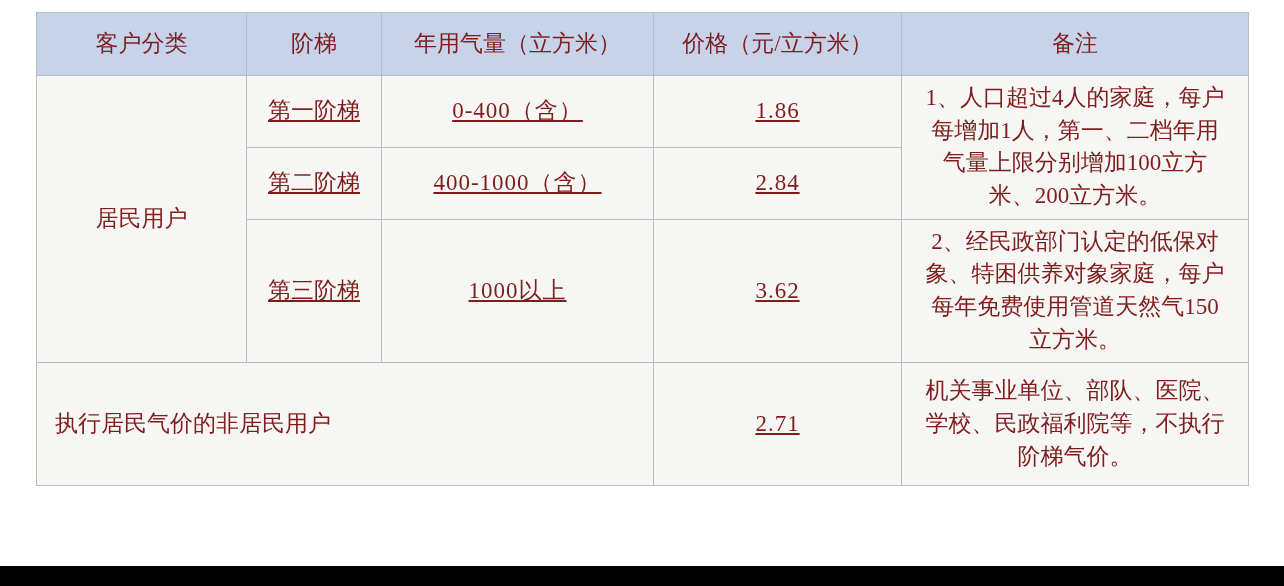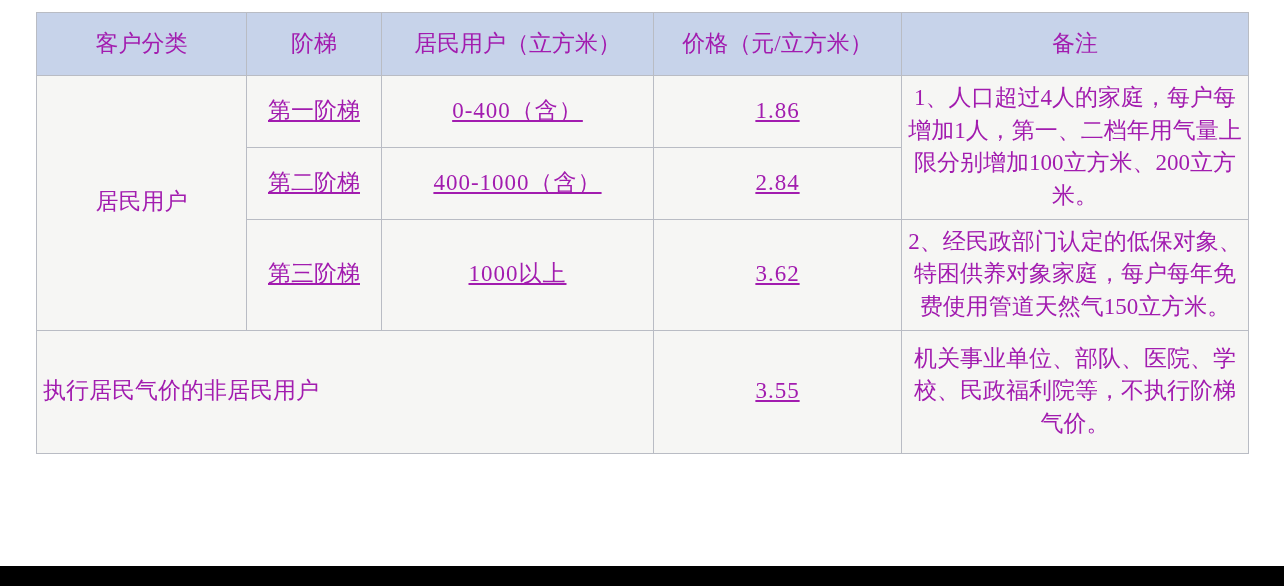--- a/index.html
+++ b/index.html
@@ -29,23 +29,23 @@
   }
   table.price-table {
     border-collapse: collapse;
     width: 1212px;
     table-layout: fixed;
     background: #f6f6f4;
   }
   table.price-table td,
   table.price-table th {
     border: 1px solid #b9bcc4;
-    padding: 6px 6px;
+    padding: 6px 18px;
     font-size: 23px;
-    color: #a21caf;
+    color: #7f1d1d;
     font-family: "Liberation Serif", serif;
     font-weight: normal;
     vertical-align: middle;
     line-height: 1.42;
   }
   thead th {
     background: #c7d3ea;
     text-align: center;
     height: 50px;
   }
@@ -93,21 +93,21 @@
         <col class="c-cat">
         <col class="c-tier">
         <col class="c-vol">
         <col class="c-price">
         <col class="c-note">
       </colgroup>
       <thead>
         <tr>
           <th>客户分类</th>
           <th>阶梯</th>
-          <th>居民用户（立方米）</th>
+          <th>年用气量（立方米）</th>
           <th>价格（元/立方米）</th>
           <th>备注</th>
         </tr>
       </thead>
       <tbody>
         <tr>
           <td class="cat-cell" rowspan="3">居民用户</td>
           <td class="center">第一阶梯</td>
           <td class="center num">0-400（含）</td>
           <td class="center num">1.86</td>
@@ -119,20 +119,20 @@
           <td class="center num">2.84</td>
         </tr>
         <tr>
           <td class="center">第三阶梯</td>
           <td class="center num">1000以上</td>
           <td class="center num">3.62</td>
           <td class="note">2、经民政部门认定的低保对象、特困供养对象家庭，每户每年免费使用管道天然气150立方米。</td>
         </tr>
         <tr>
           <td class="nonres" colspan="3">执行居民气价的非居民用户</td>
-          <td class="center num">3.55</td>
+          <td class="center num">2.71</td>
           <td class="note">机关事业单位、部队、医院、学校、民政福利院等，不执行阶梯气价。</td>
         </tr>
       </tbody>
     </table>
   </div>
 </div>
 <div class="bottom-bar"></div>
 
 </body></html>

